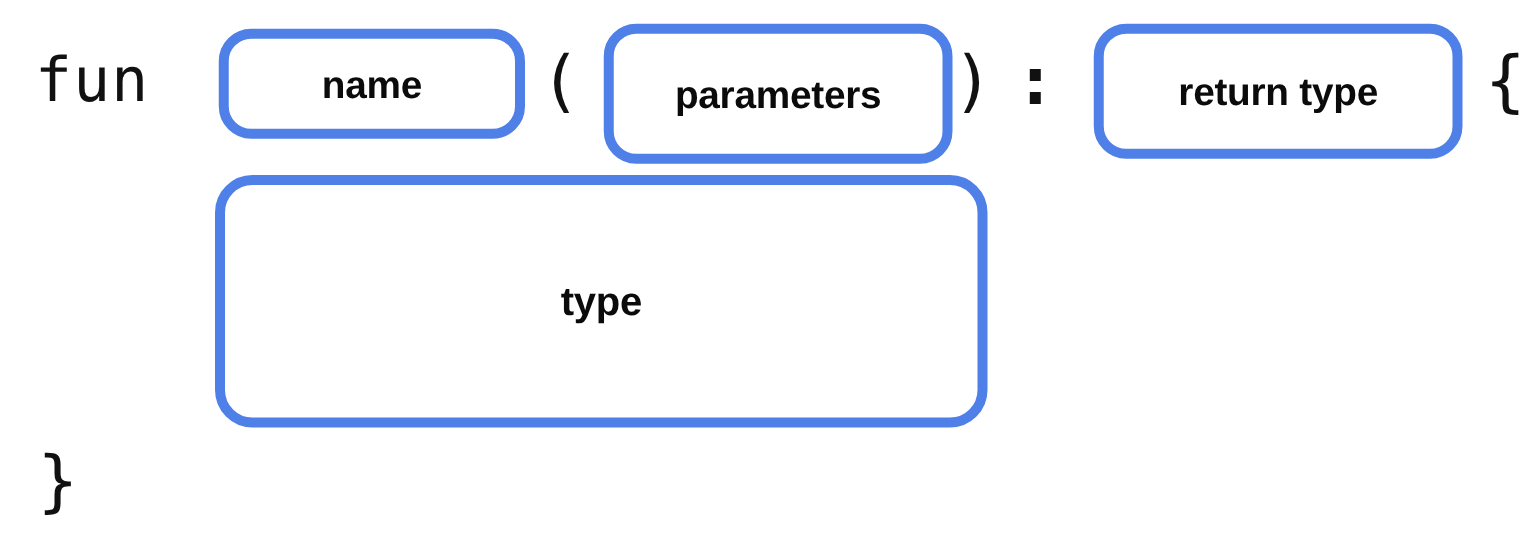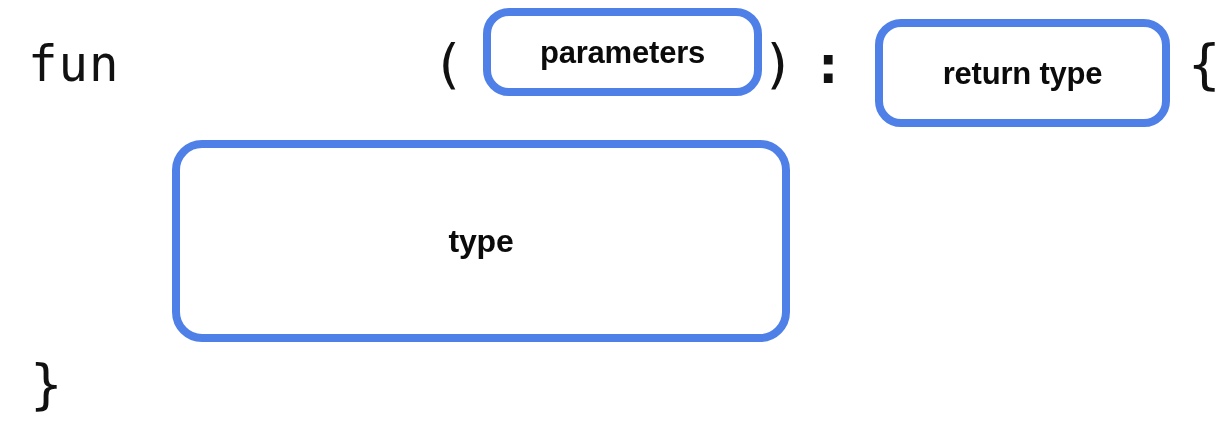--- a/index.html
+++ b/index.html
@@ -94,23 +94,23 @@
 
   #slot-name {
     left: 175px;
     top: 23px;
     width: 245px;
     height: 88px;
   }
 
   #slot-parameters {
     left: 483px;
-    top: 8px;
+    top: 19px;
     width: 279px;
-    height: 88px;
+    height: 112px;
   }
 
   #slot-return-type {
     left: 875px;
     top: 19px;
     width: 295px;
     height: 108px;
   }
 
   #slot-body {
@@ -125,20 +125,23 @@
     font-size: 32px;
   }
 </style>
 </head>
 <body>
 
 <div id="canvas">
 
   <span class="syntax kw-fun">fun</span>
 
+  <div class="slot" id="slot-name">
+    <span class="slot-label">name</span>
+  </div>
 
   <span class="syntax paren-open">(</span>
 
   <div class="slot" id="slot-parameters">
     <span class="slot-label">parameters</span>
   </div>
 
   <span class="syntax paren-close">)</span>
 
   <span class="syntax colon">:</span>

